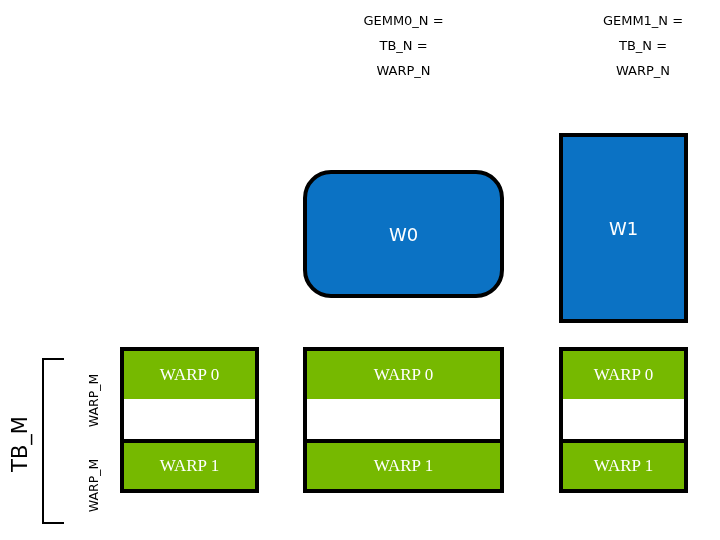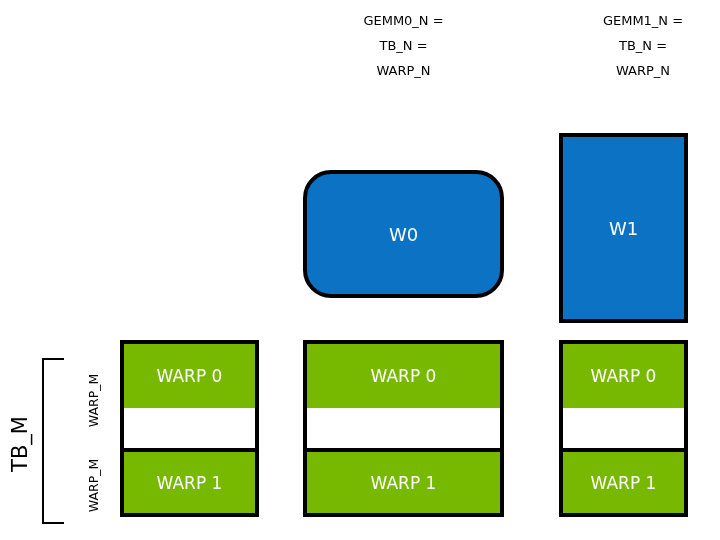--- a/index.html
+++ b/index.html
@@ -40,26 +40,27 @@
     justify-content: center;
     color: #ffffff;
     font-size: 18px;
   }
   #blue-w0 { left: 303px; top: 170px; width: 201px; height: 128px; border-radius: 28px; }
   #blue-w1 { left: 559px; top: 91px; width: 129px; height: 190px; margin-top: 42px; }
 
   
   .green-stack {
     position: absolute;
-    top: 340px;
-    height: 177px;
+    top: 347px;
+    height: 146px;
     border: 4px solid #000000;
     box-sizing: border-box;
     display: flex;
     flex-direction: column;
+    font-family: Liberation Serif, serif;
   }
   #green-col-0 { left: 120px; width: 139px; }
   #green-col-1 { left: 303px; width: 201px; }
   #green-col-2 { left: 559px; width: 129px; }
 
   .green-cell {
     flex: 1 1 50%;
     background: #76b900;
     display: flex;
     align-items: center;

